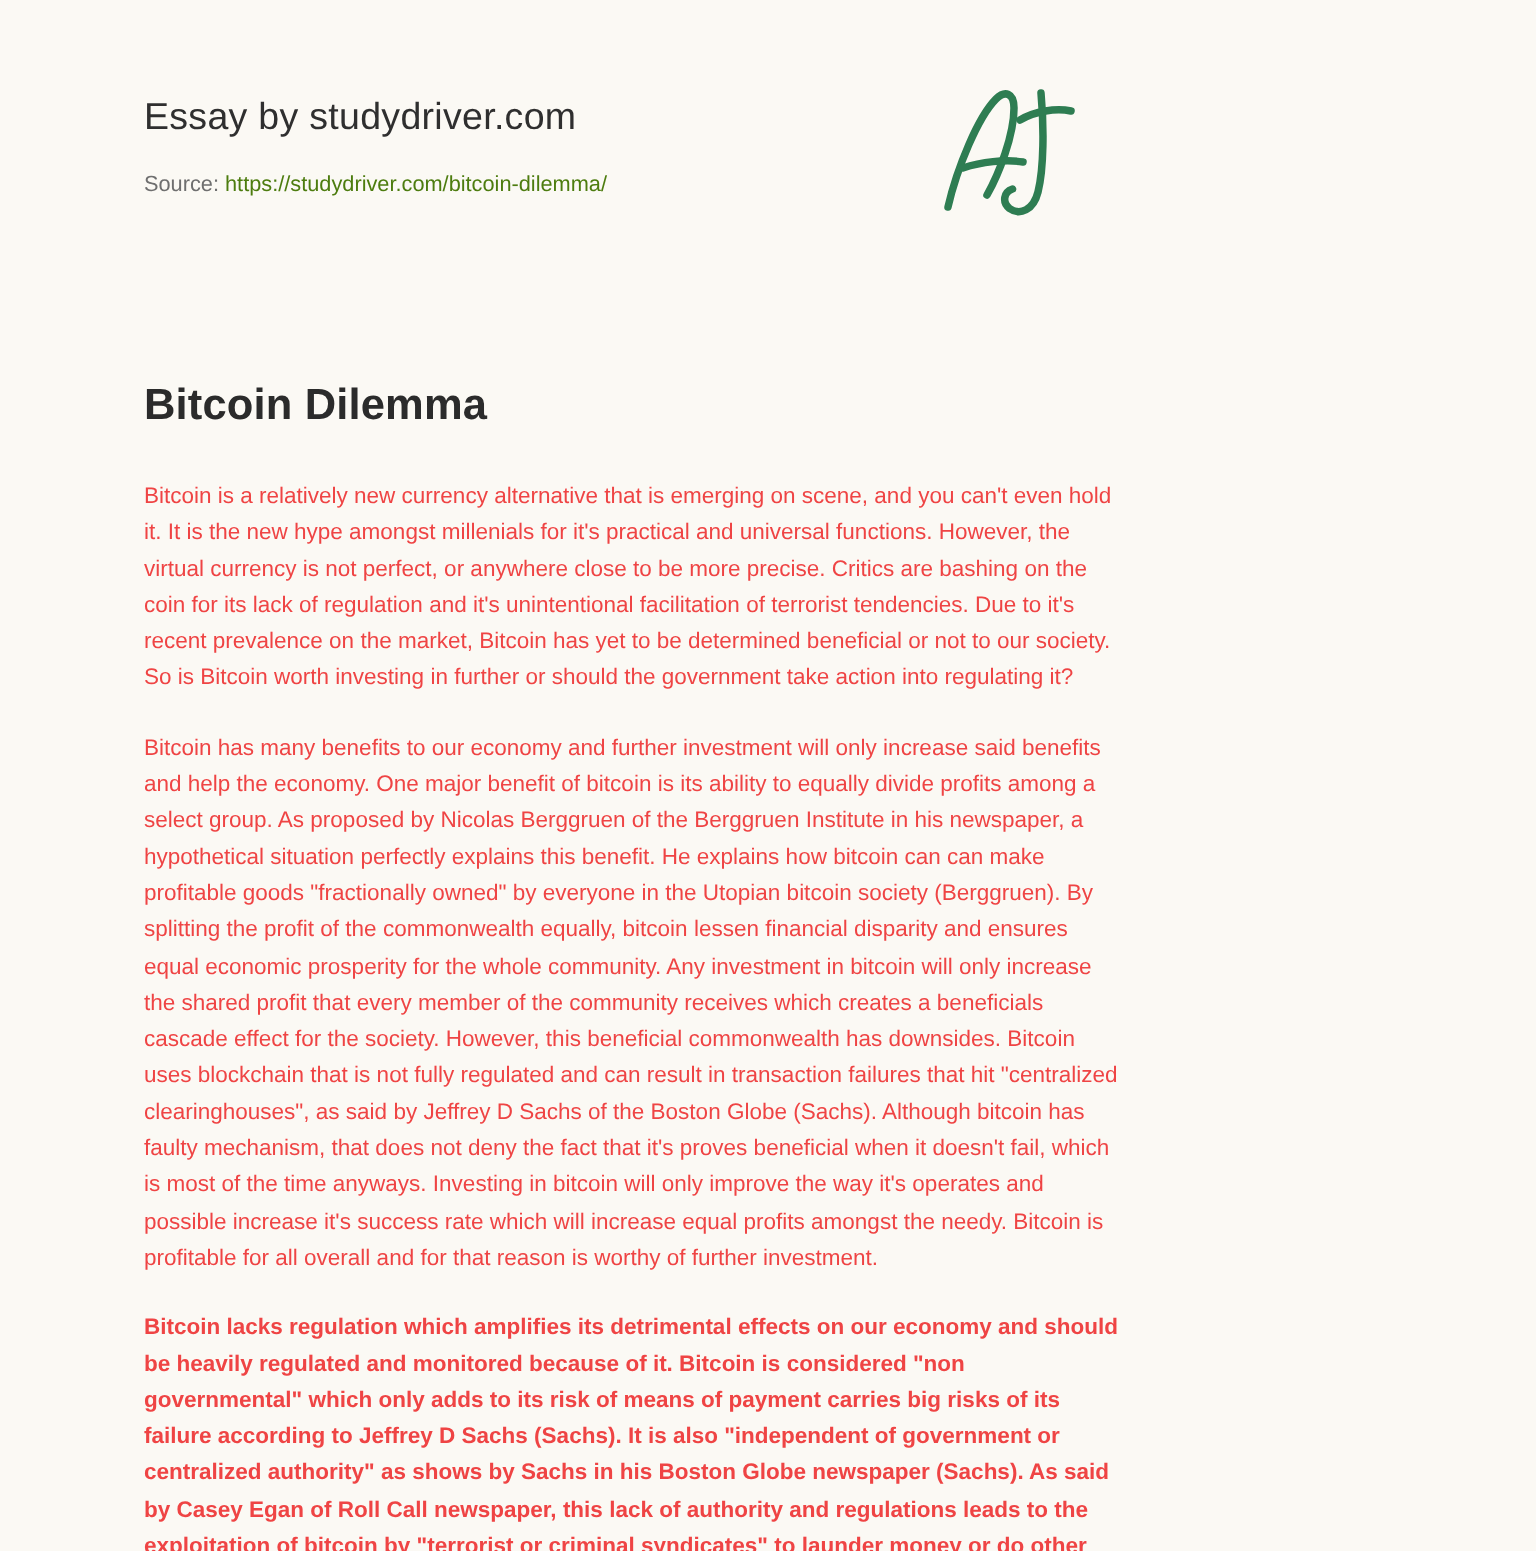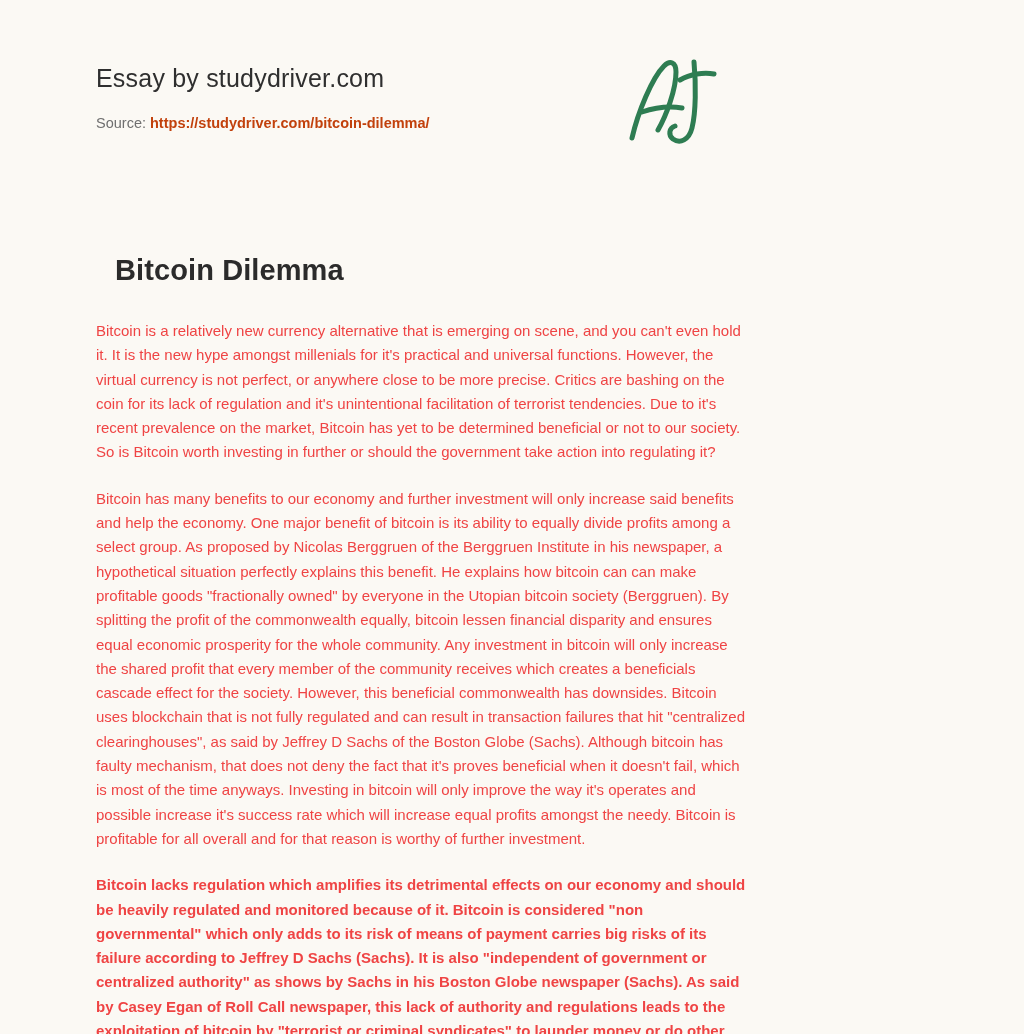--- a/index.html
+++ b/index.html
@@ -39,41 +39,39 @@
   .source-line {
     margin-top: 22px;
     font-size: 14.5px;
     color: #6f6f6f;
   }
   .source-label {
     color: #6f6f6f;
     text-align: right;
   }
   .source-url {
-    color: #c2410c;
+    color: #4d7c0f;
     text-decoration: none;
-    font-weight: bold;
   }
 
   .logo {
     width: 120px;
     height: 96px;
     position: relative;
     margin-right: 10px;
     margin-top: -2px;
   }
   .logo svg { display: block; }
 
   .doc-title {
     margin-top: 104px;
     font-size: 29px;
     font-weight: 700;
     color: #2b2b2b;
     letter-spacing: 0.1px;
-    margin-left: 19px;
   }
 
   .body-copy {
     margin-top: 32px;
   }
   .body-copy p {
     margin: 0 0 22px 0;
     font-size: 15px;
     line-height: 1.62;
     color: #ef4444;

